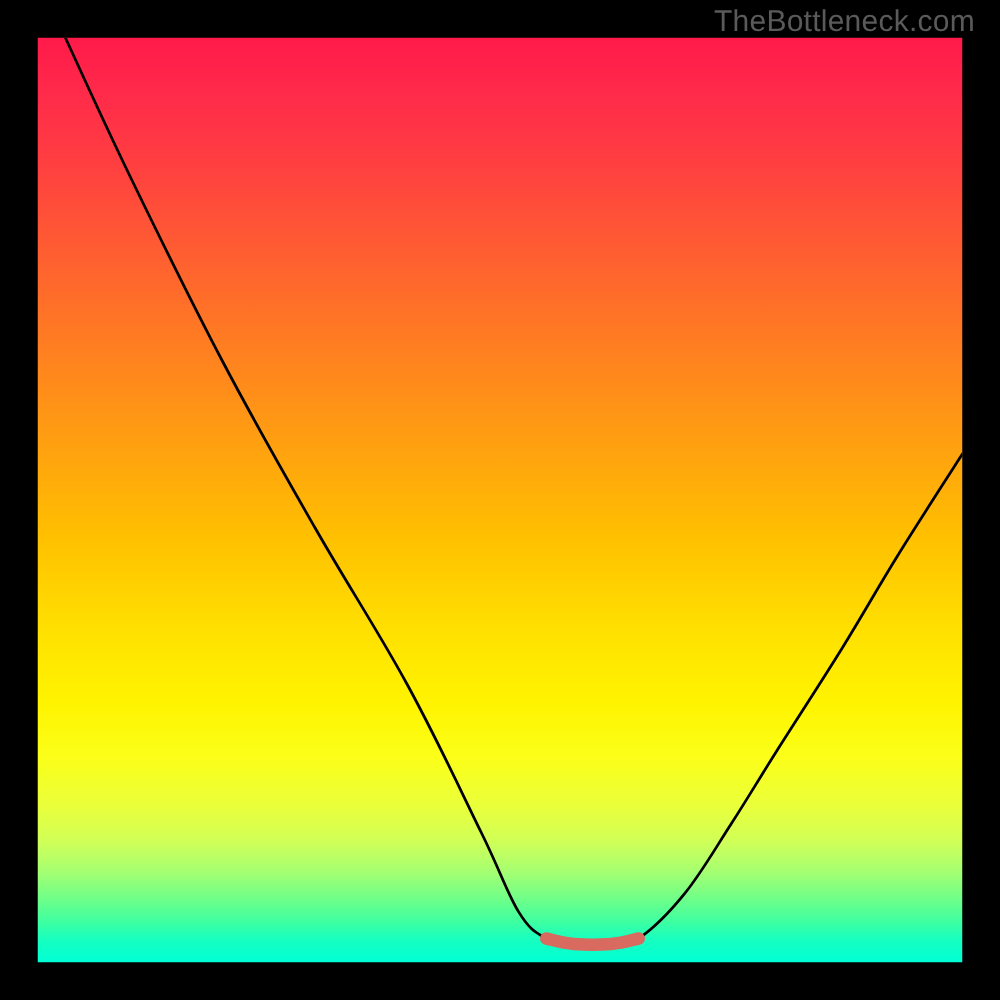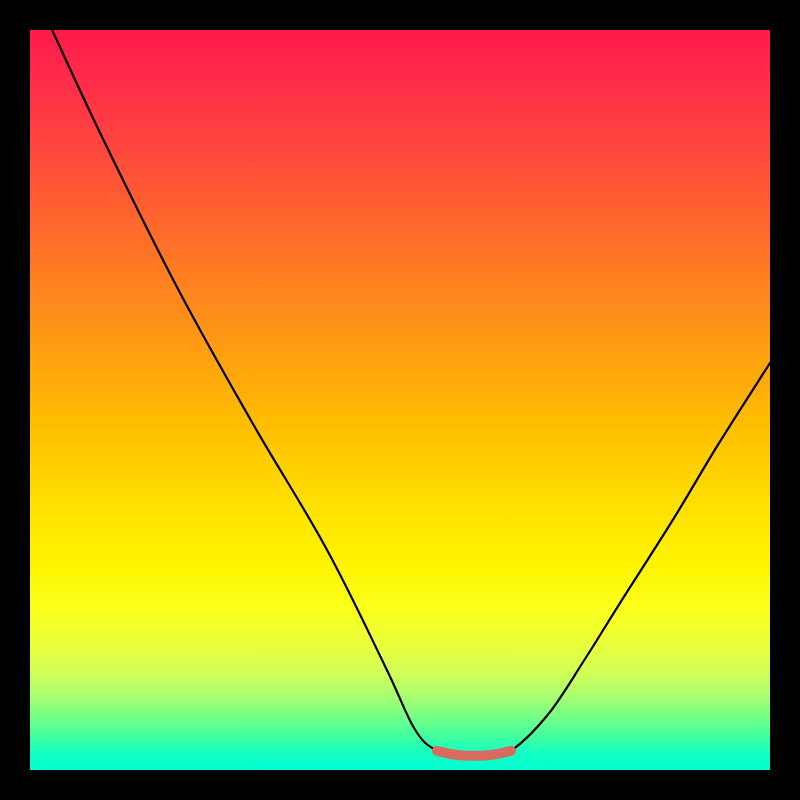--- a/index.html
+++ b/index.html
@@ -68,20 +68,21 @@
     top: 0;
     width: 740px;
     height: 740px;
     z-index: 2;
   }
 </style>
 </head>
 <body>
 
 <div class="frame">
+  <div class="watermark">TheBottleneck.com</div>
 
   <div class="plot-area">
     <div class="gradient-bg"></div>
 
     <svg class="curves" viewBox="0 0 740 740" preserveAspectRatio="none">
       <path d="M 22.2 0.0 C 31.5 20.0, 51.4 64.4, 74.0 111.0 C 96.6 157.6, 121.4 208.4, 148.0 259.0 C 174.6 309.6, 195.4 345.6, 222.0 392.2 C 248.6 438.8, 272.0 474.0, 296.0 518.0 C 320.0 562.0, 339.2 603.8, 355.2 636.4 C 371.2 669.0, 375.5 684.1, 384.8 699.3 C 394.1 714.5, 399.0 716.1, 407.0 720.8 C 415.0 725.4, 419.9 724.4, 429.2 725.2 C 438.5 726.0, 449.5 726.0, 458.8 725.2 C 468.1 724.4, 470.3 728.1, 481.0 720.8 C 491.7 713.4, 504.7 701.0, 518.0 684.5 C 531.3 668.0, 541.7 649.6, 555.0 629.0 C 568.3 608.4, 576.0 595.1, 592.0 569.8 C 608.0 544.5, 626.5 516.4, 643.8 488.4 C 661.1 460.4, 670.9 442.4, 688.2 414.4 C 705.5 386.4, 730.7 347.7, 740.0 333.0" fill="none" stroke="#000000" stroke-width="2.2" stroke-linecap="round" stroke-linejoin="round"></path>
       <path d="M 407.0 720.8 C 411.0 721.6, 419.9 724.4, 429.2 725.2 C 438.5 726.0, 449.5 726.0, 458.8 725.2 C 468.1 724.4, 477.0 721.6, 481.0 720.8" fill="none" stroke="#d86a60" stroke-width="10" stroke-linecap="round" stroke-linejoin="round"></path>
     </svg>
   </div>
 </div>

